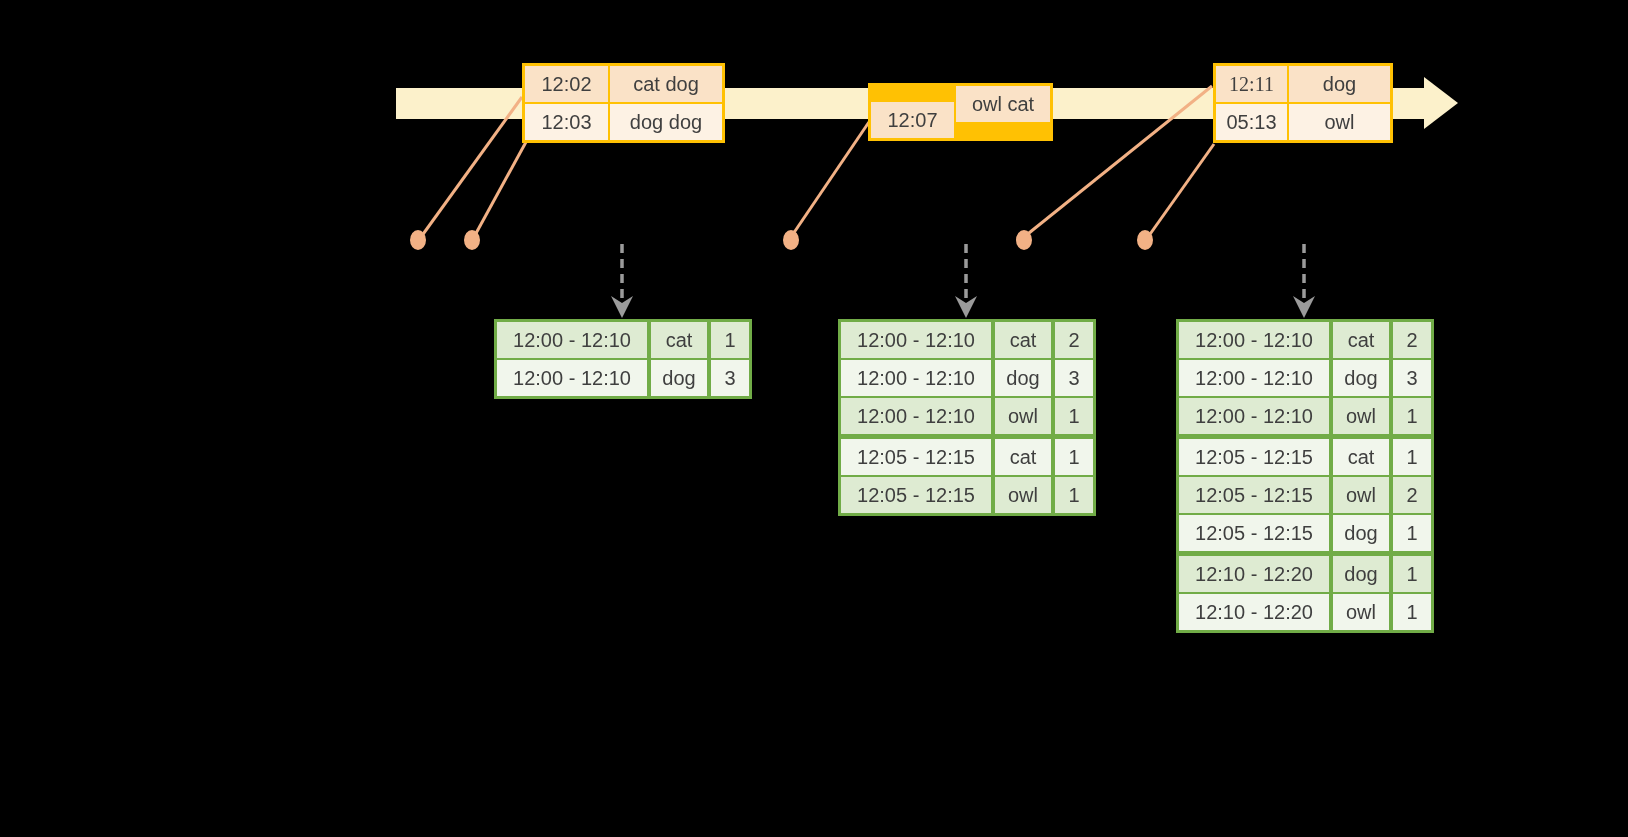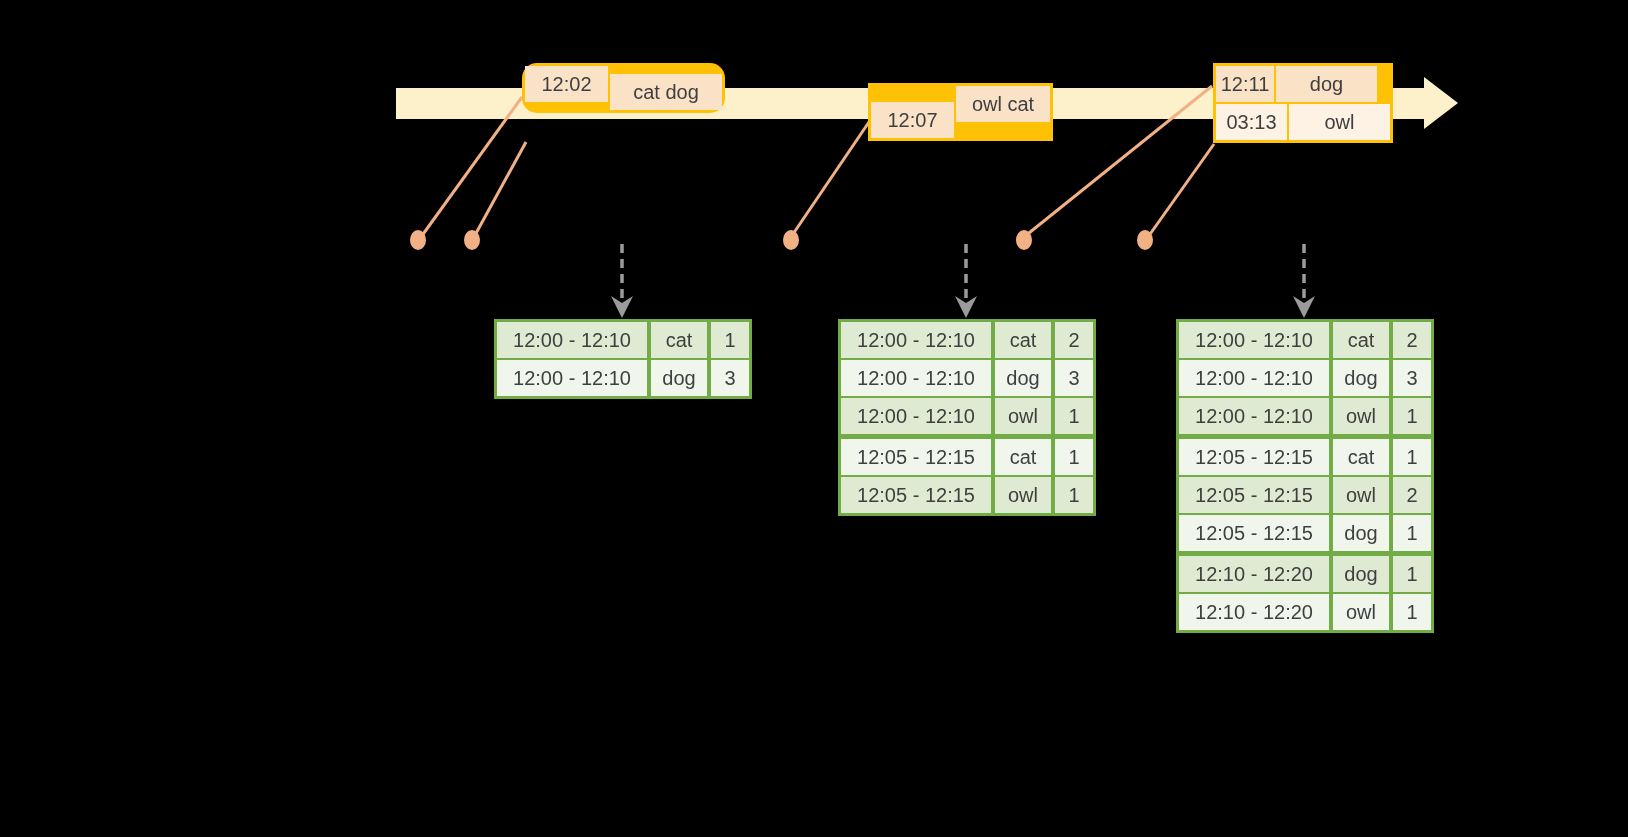--- a/index.html
+++ b/index.html
@@ -65,39 +65,43 @@
       <line x1="791" y1="237" x2="869" y2="122" stroke="#F2B185" stroke-width="3"></line>
       <line x1="1024" y1="237" x2="1212" y2="86" stroke="#F2B185" stroke-width="3"></line>
       <line x1="1148" y1="237" x2="1214" y2="144" stroke="#F2B185" stroke-width="3"></line>
       <ellipse cx="418" cy="240" rx="8" ry="10" fill="#F2B185"></ellipse>
       <ellipse cx="472" cy="240" rx="8" ry="10" fill="#F2B185"></ellipse>
       <ellipse cx="791" cy="240" rx="8" ry="10" fill="#F2B185"></ellipse>
       <ellipse cx="1024" cy="240" rx="8" ry="10" fill="#F2B185"></ellipse>
       <ellipse cx="1145" cy="240" rx="8" ry="10" fill="#F2B185"></ellipse>
     </svg>
   <div id="event-boxes">
-      <div class="event-box" style="left: 522px; top: 63px; border-radius: 15px;">
+      <div class="event-box" style="left: 522px; top: 63px;">
         <div class="event-row peach">
           <div class="ecell" style="width: 83px;">12:02</div>
-          <div class="ecell" style="width: 112px; margin-top: 8px;">cat dog</div>
+          <div class="ecell" style="width: 112px;">cat dog</div>
+        </div>
+        <div class="event-row cream">
+          <div class="ecell" style="width: 83px;">12:03</div>
+          <div class="ecell" style="width: 112px;">dog dog</div>
         </div>
       </div>
       <div class="event-box" style="left: 868px; top: 83px;">
         <div class="event-row peach">
           <div class="ecell" style="width: 83px; margin-top: 16px;">12:07</div>
           <div class="ecell" style="width: 94px;">owl cat</div>
         </div>
       </div>
       <div class="event-box" style="left: 1213px; top: 63px;">
         <div class="event-row peach">
-          <div class="ecell" style="width: 58px;">12:11</div>
+          <div class="ecell" style="width: 71px; font-family: Liberation Serif, serif;">12:11</div>
           <div class="ecell" style="width: 101px;">dog</div>
         </div>
         <div class="event-row cream">
-          <div class="ecell" style="width: 71px;">03:13</div>
+          <div class="ecell" style="width: 71px;">05:13</div>
           <div class="ecell" style="width: 101px;">owl</div>
         </div>
       </div>
     </div>
   <svg id="trigger-arrows" width="1628" height="837" viewBox="0 0 1628 837">
       <line x1="622" y1="244" x2="622" y2="298" stroke="#9B9B9B" stroke-width="3.5" stroke-dasharray="9 6"></line>
       <polygon points="611,296 622,318 633,296 622,303" fill="#9B9B9B"></polygon>
       <line x1="966" y1="244" x2="966" y2="298" stroke="#9B9B9B" stroke-width="3.5" stroke-dasharray="9 6"></line>
       <polygon points="955,296 966,318 977,296 966,303" fill="#9B9B9B"></polygon>
       <line x1="1304" y1="244" x2="1304" y2="298" stroke="#9B9B9B" stroke-width="3.5" stroke-dasharray="9 6"></line>

